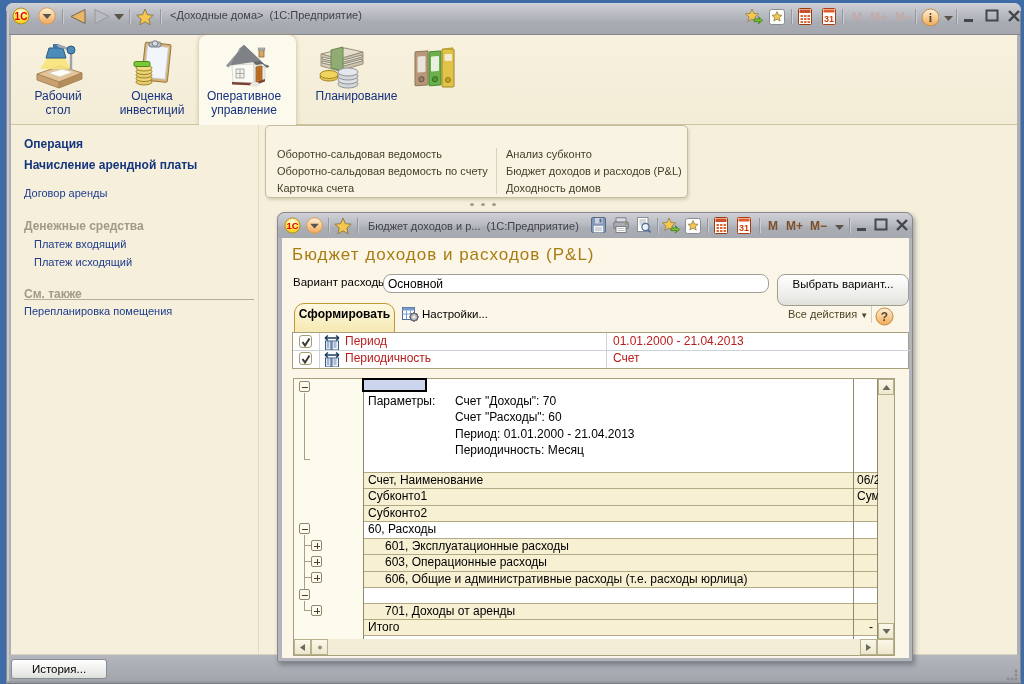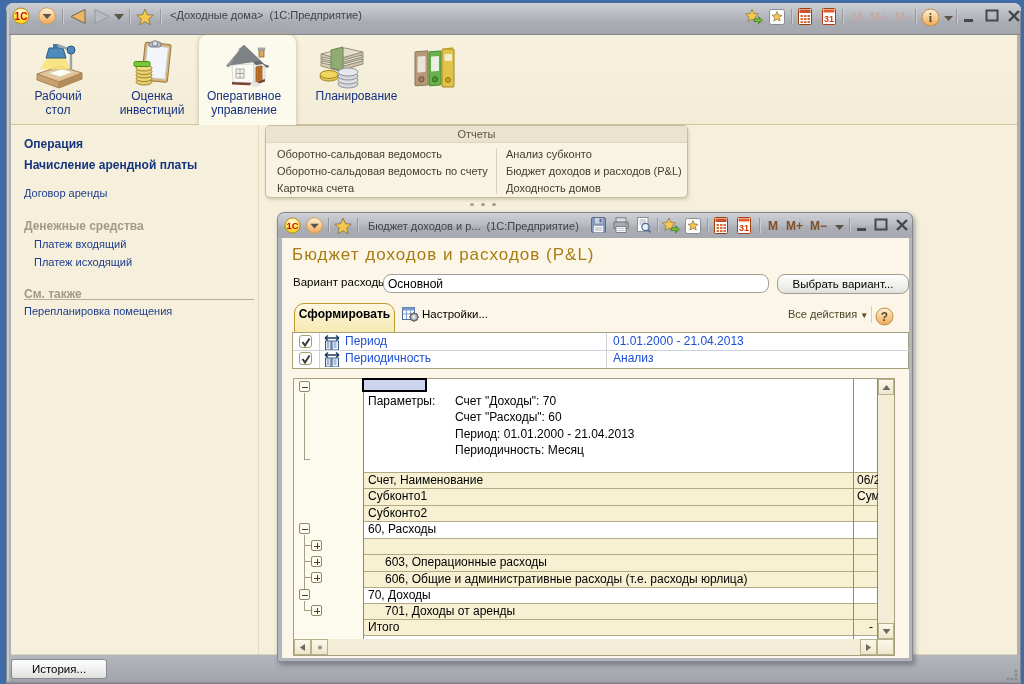--- a/index.html
+++ b/index.html
@@ -53,35 +53,35 @@
   box-shadow:2px 3px 5px rgba(60,60,70,0.45); }
 #dtitle { position:absolute; left:0; top:0; width:100%; height:25px;
   background:linear-gradient(#cfd1d6,#b8bbc2 45%,#aaadb4 60%,#a6a9b0); border-radius:7px 7px 0 0; }
 #dbody { position:absolute; left:4px; top:25px; width:627px; height:420px; background:#fbf6e7; }
 
 #dheading { position:absolute; left:10px; top:7px; font-size:17px; color:#a87c12; letter-spacing:1px; }
 
 #vlabel { position:absolute; left:11px; top:38px; font-size:11.5px; color:#000; }
 #vinput { position:absolute; left:101px; top:36px; width:386px; height:19px; background:#fff;
   border:1px solid #a0a098; border-radius:8px; font-size:12px; padding:2px 4px; color:#000; }
-.btn { position:absolute; height:20px; background:linear-gradient(#ffffff,#e9e9e5 80%,#e0e0da);
+.btn { position:absolute; height:32px; background:linear-gradient(#ffffff,#e9e9e5 80%,#e0e0da);
   border:1px solid #a09e8e; border-radius:8px; font-size:11.5px; color:#000; text-align:center; }
 #btnvar { left:495px; top:36px; width:132px; line-height:18px; }
 #btnform { position:absolute; left:12px; top:65px; width:101px; height:39px;
   background:linear-gradient(#fdf8e2,#f8ecbc 60%,#f5e5a8); border:1px solid #c19a2e; border-radius:10px;
   font-size:12px; font-weight:bold; text-align:center; line-height:21px; color:#000; }
 #lnksettings { position:absolute; left:140px; top:70px; font-size:11.5px; color:#000; }
 #alldo { position:absolute; left:506px; top:70px; font-size:11px; color:#4c4526; }
 #dsep1 { position:absolute; left:589px; top:68px; width:1px; height:17px; background:#d6cfb8; }
 
 
 #ptable { position:absolute; left:10px; top:94px; width:617px; height:37px; background:#fff;
   border:1px solid #a8a07a; }
 .pdiv { position:absolute; background:#ccd1da; }
-.ptxt { position:absolute; font-size:12px; color:#1d4ed8; top:2px; }
+.ptxt { position:absolute; font-size:12px; color:#b91c1c; top:2px; }
 .cb { position:absolute; left:6px; width:13px; height:13px; background:#fff;
   border:1px solid #a69d6e; border-radius:3px; }
 .cb svg { position:absolute; left:0px; top:0px; }
 
 
 #report { position:absolute; left:11px; top:140px; width:602px; height:278px;
   background:#fdfaee; border:1px solid #a8a07a; }
 .rrow { position:absolute; left:69px; width:514px; font-size:12px; color:#000; white-space:nowrap; overflow:hidden; }
 .beige { background:#f7f0d3; }
 .rline { position:absolute; left:69px; width:515px; height:1px; background:#b2aa85; }
@@ -298,21 +298,20 @@
   </div>
   <div id="statusbar"></div>
   <div id="winbottom"></div>
   <div style="position:absolute; left:0; top:8px; width:1px; height:670px; background:#878a90;"></div>
   <div style="position:absolute; left:1px; top:8px; width:2px; height:670px; background:#c7c9ce;"></div>
   <div style="position:absolute; right:0; top:8px; width:1px; height:670px; background:#83868c;"></div>
   <div style="position:absolute; left:0; top:680px; width:1015px; height:1px; background:#787b82;"></div>
 </div>
 
 <div id="menu">
-  <div id="menuhdr">Отчеты</div>
   <div id="menudiv"></div>
   <div class="mlink" style="left:11px; top:22px;">Оборотно-сальдовая ведомость</div>
   <div class="mlink" style="left:11px; top:39px;">Оборотно-сальдовая ведомость по счету</div>
   <div class="mlink" style="left:11px; top:56px;">Карточка счета</div>
   <div class="mlink" style="left:240px; top:22px;">Анализ субконто</div>
   <div class="mlink" style="left:240px; top:39px;">Бюджет доходов и расходов (P&amp;L)</div>
   <div class="mlink" style="left:240px; top:56px;">Доходность домов</div>
 </div>
 <div class="dot" style="left:470px; top:203px;"></div>
 <div class="dot" style="left:481px; top:203px;"></div>
@@ -459,21 +458,21 @@
         </svg>
       <svg class="abs" style="left:31px; top:18px;" width="16" height="16">
           <path d="M1 4 h14 M1 4 l3-2.5 M1 4 l3 2.5 M15 4 l-3 -2.5 M15 4 l-3 2.5" stroke="#1e3a5f" stroke-width="1.4" fill="none"></path>
           <rect x="1.5" y="7" width="5.5" height="9" fill="#dde6f0" stroke="#3a5a88"></rect>
           <rect x="8" y="7" width="6.5" height="9" fill="#f0f4fa" stroke="#3a5a88"></rect>
           <path d="M3 9 h2 M3 11 h2 M3 13 h2 M9.5 9 h3 M9.5 11 h3 M9.5 13 h3" stroke="#5a7aa8" stroke-width="0.9"></path>
         </svg>
       <div class="ptxt" style="left:52px; top:1px;">Период</div>
       <div class="ptxt" style="left:52px; top:18px;">Периодичность</div>
       <div class="ptxt" style="left:320px; top:1px;">01.01.2000 - 21.04.2013</div>
-      <div class="ptxt" style="left:320px; top:18px;">Анализ</div>
+      <div class="ptxt" style="left:320px; top:18px;">Счет</div>
     </div>
 
     <div id="report">
 
       <div style="position:absolute; left:0; top:0; width:69px; height:276px; background:#fdfaee;"></div>
       <div class="rrow" style="top:0; height:93px; background:#fff; left:69px; width:514px;"></div>
       <div class="rrow beige" style="top:93px;  height:16px;"></div>
       <div class="rrow beige" style="top:109px; height:17px;"></div>
       <div class="rrow beige" style="top:126px; height:16px;"></div>
       <div class="rrow" style="top:142px; height:17px; background:#fff;"></div>
@@ -538,23 +537,23 @@
         </div>
       <div class="tl" style="left:10px; top:166px; width:7px; height:1px;"></div>
       <div class="tl" style="left:10px; top:182px; width:7px; height:1px;"></div>
       <div class="tl" style="left:10px; top:198px; width:7px; height:1px;"></div>
       <div class="tl" style="left:10px; top:231px; width:7px; height:1px;"></div>
 
       <div class="rrow" style="top:94px;  height:15px;"><span style="margin-left:5px;">Счет, Наименование</span></div>
       <div class="rrow" style="top:110px; height:15px;"><span style="margin-left:5px;">Субконто1</span></div>
       <div class="rrow" style="top:127px; height:15px;"><span style="margin-left:5px;">Субконто2</span></div>
       <div class="rrow" style="top:143px; height:15px;"><span style="margin-left:5px;">60, Расходы</span></div>
+      <div class="rrow" style="top:160px; height:15px;"><span style="margin-left:22px;">601, Эксплуатационные расходы</span></div>
       <div class="rrow" style="top:176px; height:15px;"><span style="margin-left:22px;">603, Операционные расходы</span></div>
       <div class="rrow" style="top:193px; height:15px;"><span style="margin-left:22px;">606, Общие и административные расходы (т.е. расходы юрлица)</span></div>
-      <div class="rrow" style="top:209px; height:15px;"><span style="margin-left:5px;">70, Доходы</span></div>
       <div class="rrow" style="top:225px; height:15px;"><span style="margin-left:22px;">701, Доходы от аренды</span></div>
       <div class="rrow" style="top:241px; height:15px;"><span style="margin-left:5px;">Итого</span></div>
 
       <div class="ptext" style="left:563px; top:94px;">06/2</div>
       <div class="ptext" style="left:563px; top:110px;">Сум</div>
       <div class="ptext" style="left:575px; top:241px;">-</div>
 
       <div class="sb" style="left:584px; top:0; width:16px; height:260px;"></div>
       <div class="sbtn" style="left:584px; top:0; width:16px; height:16px;">
           <svg width="11" height="9">

